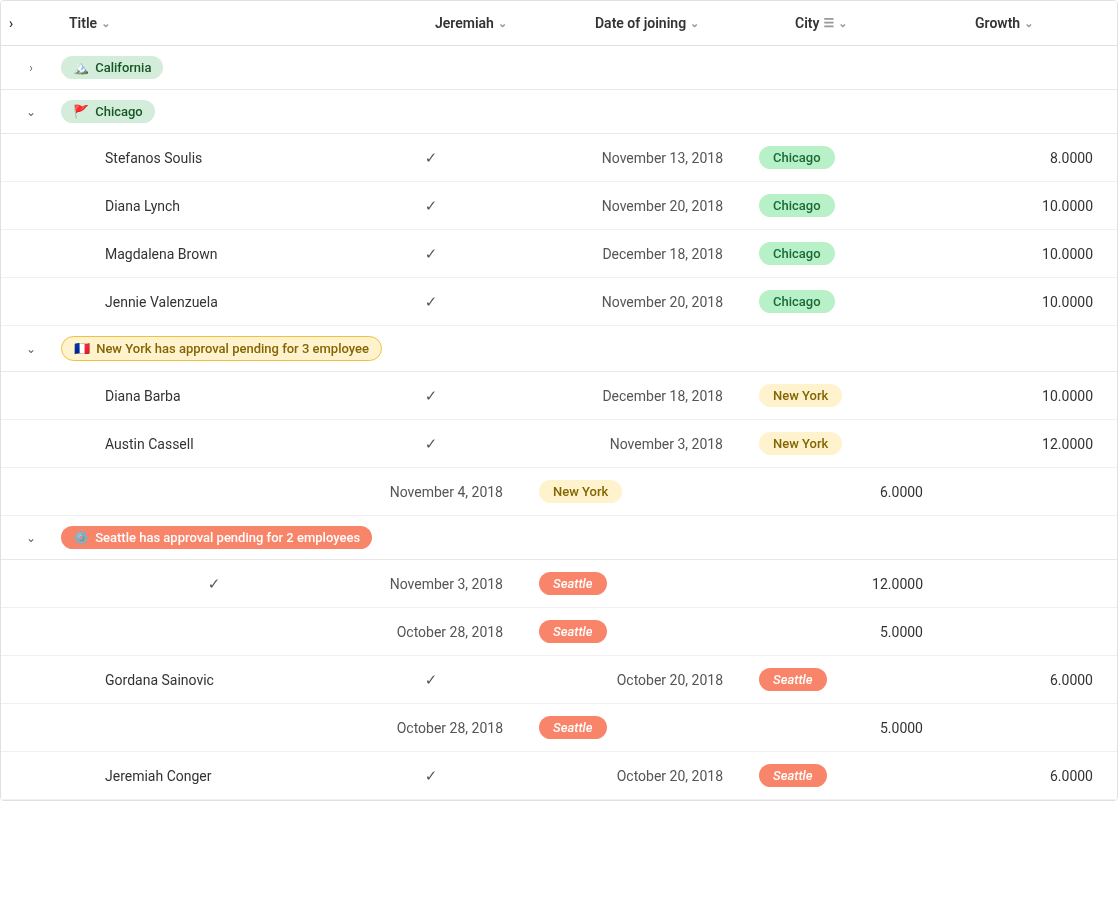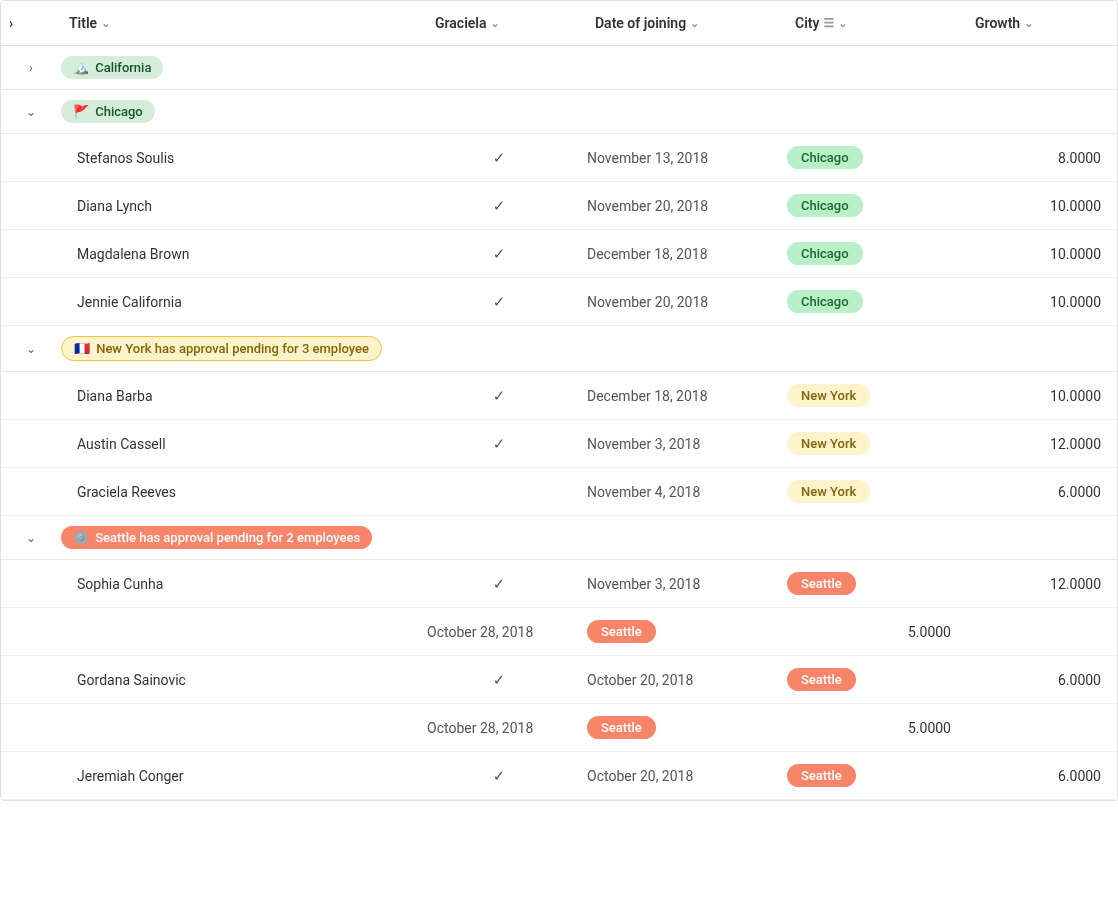--- a/index.html
+++ b/index.html
@@ -74,22 +74,23 @@
     }
     .badge-green { background: #d4edda; color: #155724; }
     .badge-yellow { background: #fff3cd; color: #856404; border: 1px solid #f0c040; }
     .badge-red { background: #f8856a; color: #fff; }
     
     .data-row {
       display: grid;
       grid-template-columns: 60px 1fr 160px 200px 180px 150px;
       align-items: center;
       border-bottom: 1px solid #f0f0f0;
-      padding: 12px 8px;
+      padding: 12px 16px;
       background: #fff;
+      gap: 20px;
     }
     .row-expand {
       display: flex;
       align-items: center;
       justify-content: center;
       color: #ccc;
       font-size: 11px;
     }
     .row-name {
       padding: 0 8px;
@@ -98,36 +99,37 @@
     .row-approved {
       display: flex;
       align-items: center;
       justify-content: center;
       color: #666;
       font-size: 16px;
     }
     .row-date {
       color: #555;
       padding: 0 8px;
+      text-align: right;
     }
     .row-city {
       display: flex;
       align-items: center;
       padding: 0 8px;
     }
     .city-badge {
       display: inline-block;
       padding: 4px 14px;
       border-radius: 20px;
       font-size: 13px;
       font-weight: 500;
     }
     .city-chicago { background: #b8f0c8; color: #1a6b35; }
     .city-newyork { background: #fff3cd; color: #856404; }
-    .city-seattle { background: #f8856a; color: #fff; }
+    .city-seattle { background: #f8856a; color: #fff; font-style: italic; }
     .row-growth {
       padding: 0 8px;
       color: #333;
       font-variant-numeric: tabular-nums;
       text-align: right;
     }
     .checkmark { color: #555; font-size: 15px; }
     .empty-col { }
   </style>
 </head>
@@ -137,21 +139,21 @@
 
   <div class="table-header">
     <div class="header-cell">
       <span>›</span>
     </div>
     <div class="header-cell">
       <span>Title</span>
       <span class="sort-icon">⌄</span>
     </div>
     <div class="header-cell">
-      <span>Graciela</span>
+      <span>Jeremiah</span>
       <span class="sort-icon">⌄</span>
     </div>
     <div class="header-cell">
       <span>Date of joining</span>
       <span class="sort-icon">⌄</span>
     </div>
     <div class="header-cell">
       <span>City</span>
       <span class="filter-icon">☰</span>
       <span class="sort-icon">⌄</span>
@@ -213,21 +215,21 @@
         <span class="checkmark">✓</span>
       </div>
     <div class="row-date">December 18, 2018</div>
     <div class="row-city">
         <span class="city-badge city-chicago">Chicago</span>
       </div>
     <div class="row-growth">10.0000</div>
   </div>
   <div class="data-row">
     <div class="row-expand empty-col"></div>
-    <div class="row-name">Jennie California</div>
+    <div class="row-name">Jennie Valenzuela</div>
     <div class="row-approved">
         <span class="checkmark">✓</span>
       </div>
     <div class="row-date">November 20, 2018</div>
     <div class="row-city">
         <span class="city-badge city-chicago">Chicago</span>
       </div>
     <div class="row-growth">10.0000</div>
   </div>
 
@@ -260,42 +262,40 @@
         <span class="checkmark">✓</span>
       </div>
     <div class="row-date">November 3, 2018</div>
     <div class="row-city">
         <span class="city-badge city-newyork">New York</span>
       </div>
     <div class="row-growth">12.0000</div>
   </div>
   <div class="data-row">
     <div class="row-expand empty-col"></div>
-    <div class="row-name">Graciela Reeves</div>
     <div class="row-approved"></div>
     <div class="row-date">November 4, 2018</div>
     <div class="row-city">
         <span class="city-badge city-newyork">New York</span>
       </div>
     <div class="row-growth">6.0000</div>
   </div>
 
   <div class="group-row">
     <div class="group-toggle">⌄</div>
     <div class="group-label">
       <span class="group-badge badge-red">
         <span>⚙️</span>
         <span>Seattle has approval pending for 2 employees</span>
       </span>
     </div>
   </div>
 
   <div class="data-row">
     <div class="row-expand empty-col"></div>
-    <div class="row-name">Sophia Cunha</div>
     <div class="row-approved">
         <span class="checkmark">✓</span>
       </div>
     <div class="row-date">November 3, 2018</div>
     <div class="row-city">
         <span class="city-badge city-seattle">Seattle</span>
       </div>
     <div class="row-growth">12.0000</div>
   </div>
   <div class="data-row">

